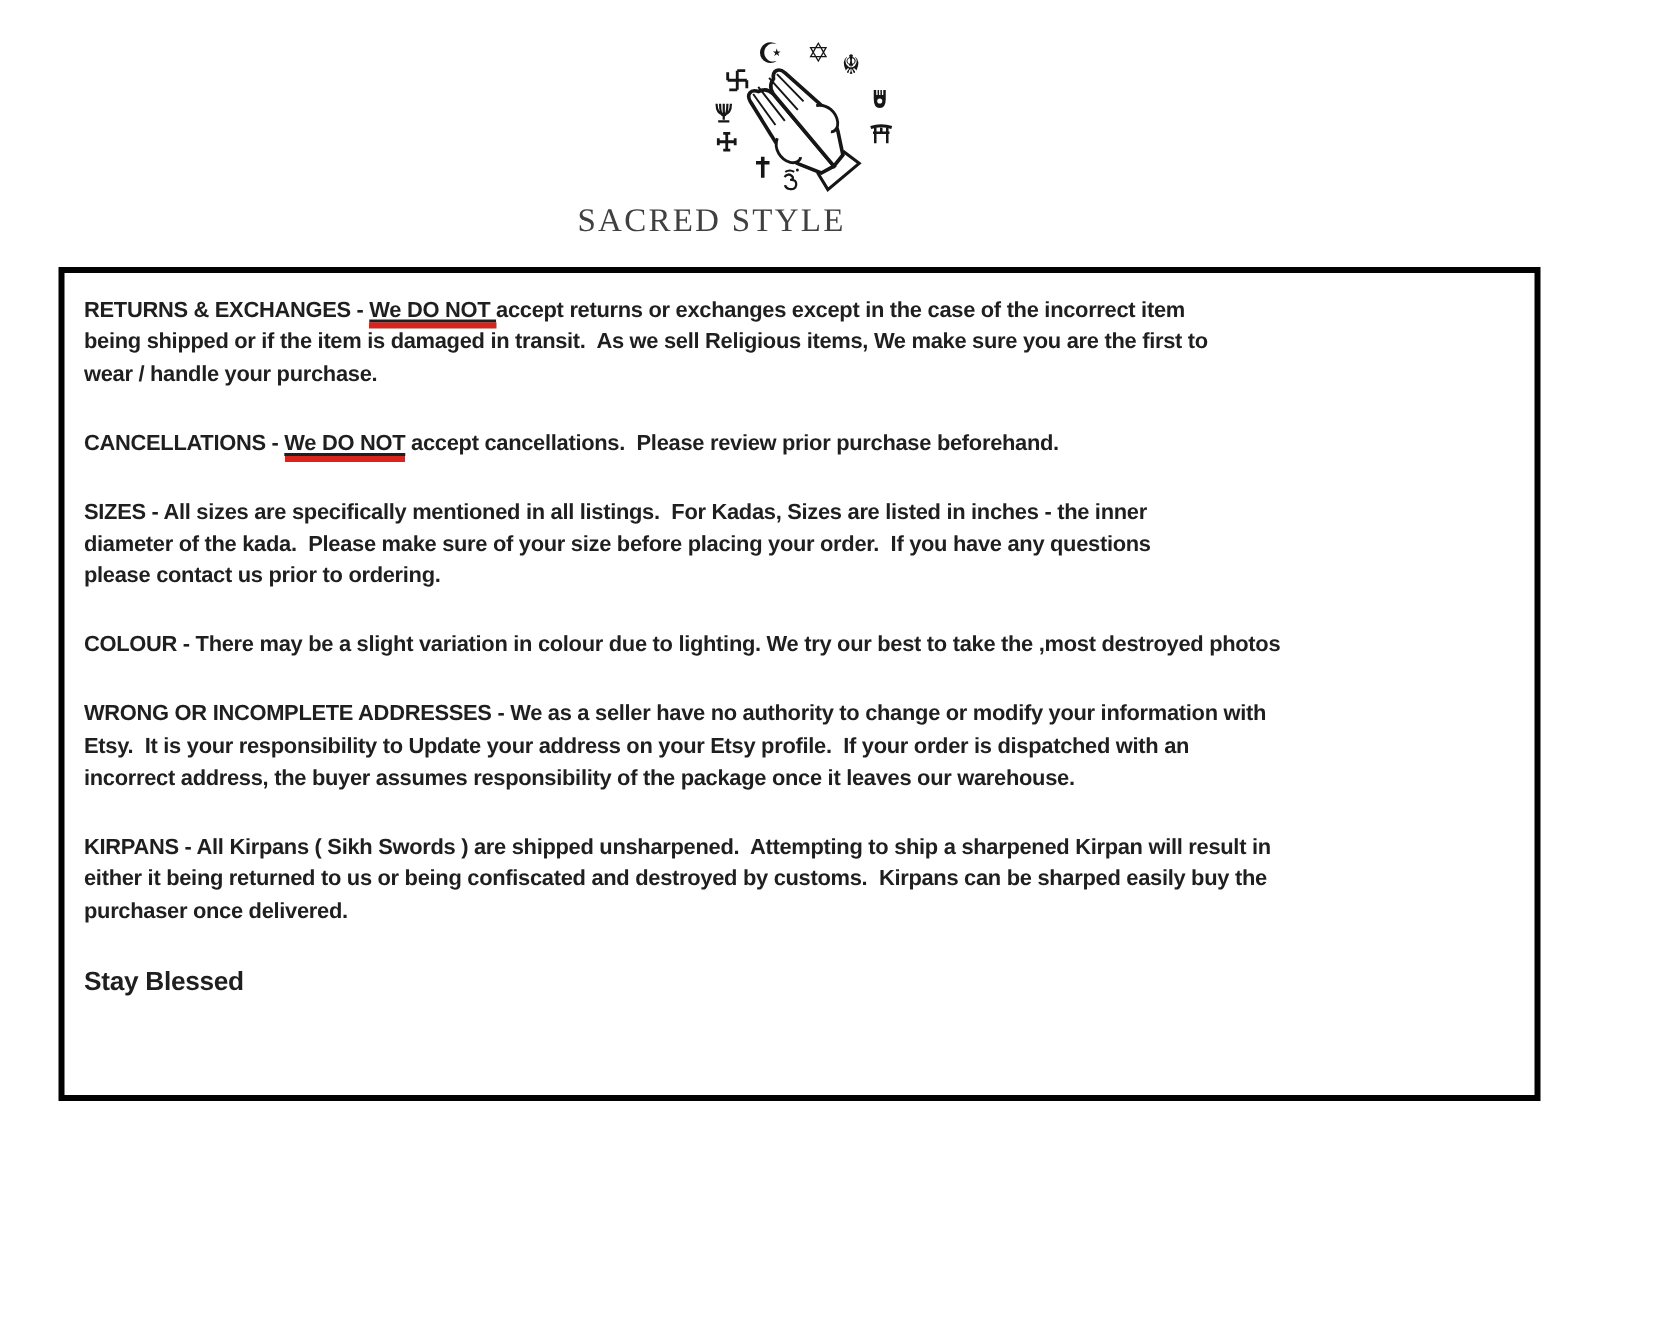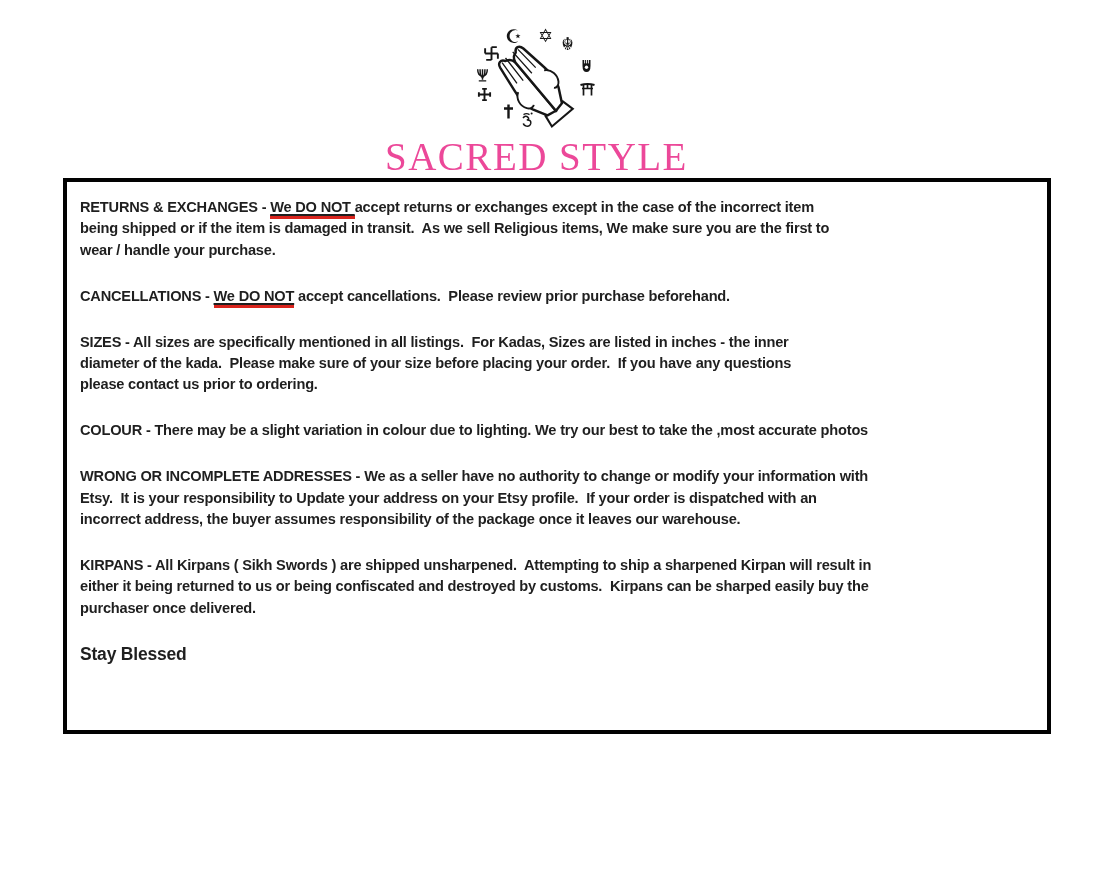--- a/index.html
+++ b/index.html
@@ -18,33 +18,33 @@
   .logo-art { position: relative; width: 150px; height: 112px; margin: 0 auto; }
   .logo-art .sym {
     position: absolute; z-index: 1;
     color: #161616; line-height: 1;
     font-family: "DejaVu Sans", sans-serif;
   }
   .logo-art svg.mini { position: absolute; z-index: 1; }
   .hands { position: absolute; left: 28px; top: 16px; z-index: 2; }
   .brand {
     margin-top: -2px;
-    text-align: right;
+    text-align: left;
     font-family: "Liberation Serif", serif;
-    font-size: 39px;
+    font-size: 22px;
     font-weight: 500;
     letter-spacing: 1.5px;
-    color: #ec4899;
+    color: #404040;
     white-space: nowrap;
   }
 
   
   .policy-box {
     position: absolute;
-    left: 63px; top: 178px;
+    left: 39px; top: 178px;
     width: 988px; height: 556px;
     border: 4px solid #020202;
     background: #ffffff;
     padding: 15px 8px 10px 13px;
   }
   .policy-box p {
     margin: 0 0 24.5px 0;
     font-size: 14.6px;
     font-weight: 700;
     letter-spacing: -0.2px;
@@ -122,21 +122,21 @@
 </div>
 
 <div class="policy-box">
   <p><span>RETURNS &amp; EXCHANGES - </span><span class="donot">We DO NOT </span><span>accept returns or exchanges except in the case of the incorrect item
 being shipped or if the item is damaged in transit.  As we sell Religious items, We make sure you are the first to
 wear / handle your purchase.</span></p>
   <p><span>CANCELLATIONS - </span><span class="donot">We DO NOT</span><span> accept cancellations.  Please review prior purchase beforehand.</span></p>
   <p><span>SIZES - All sizes are specifically mentioned in all listings.  For Kadas, Sizes are listed in inches - the inner
 diameter of the kada.  Please make sure of your size before placing your order.  If you have any questions
 please contact us prior to ordering.</span></p>
-  <p><span>COLOUR - There may be a slight variation in colour due to lighting. We try our best to take the ,most accurate photos</span></p>
+  <p><span>COLOUR - There may be a slight variation in colour due to lighting. We try our best to take the ,most destroyed photos</span></p>
   <p><span>WRONG OR INCOMPLETE ADDRESSES - We as a seller have no authority to change or modify your information with
 Etsy.  It is your responsibility to Update your address on your Etsy profile.  If your order is dispatched with an
 incorrect address, the buyer assumes responsibility of the package once it leaves our warehouse.</span></p>
   <p><span>KIRPANS - All Kirpans ( Sikh Swords ) are shipped unsharpened.  Attempting to ship a sharpened Kirpan will result in
 either it being returned to us or being confiscated and destroyed by customs.  Kirpans can be sharped easily buy the
 purchaser once delivered.</span></p>
   <p class="large"><span>Stay Blessed</span></p>
 </div>
 
 </body></html>

